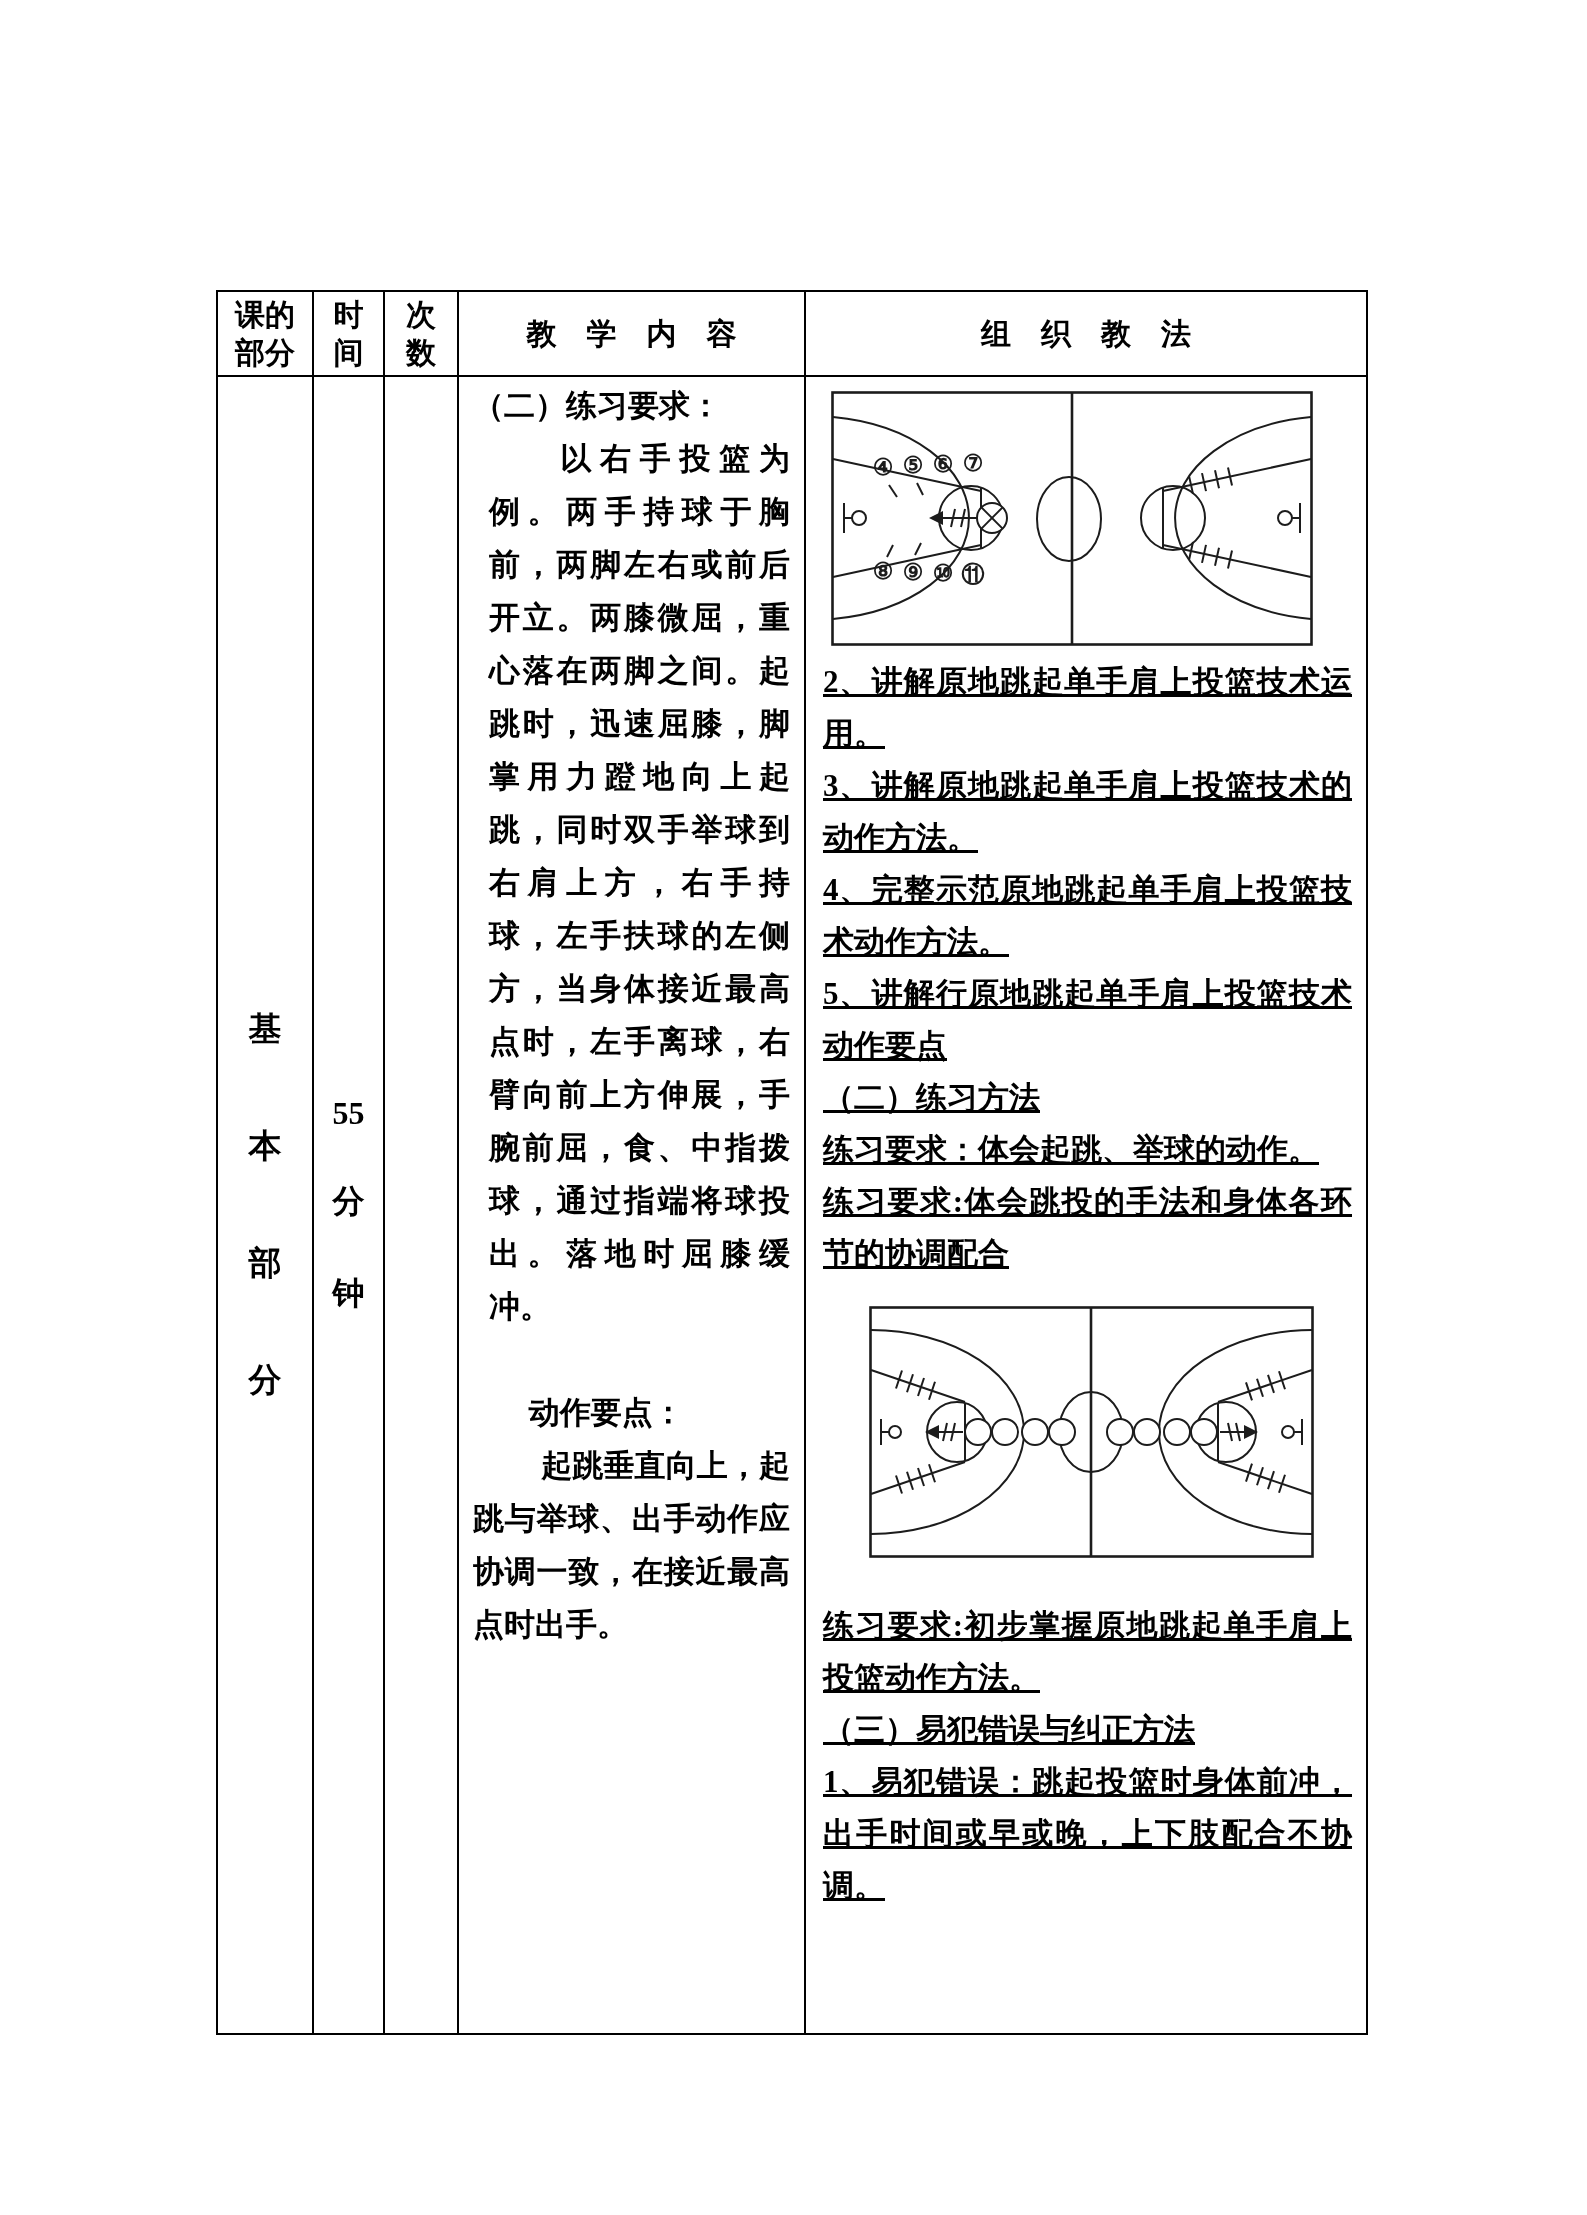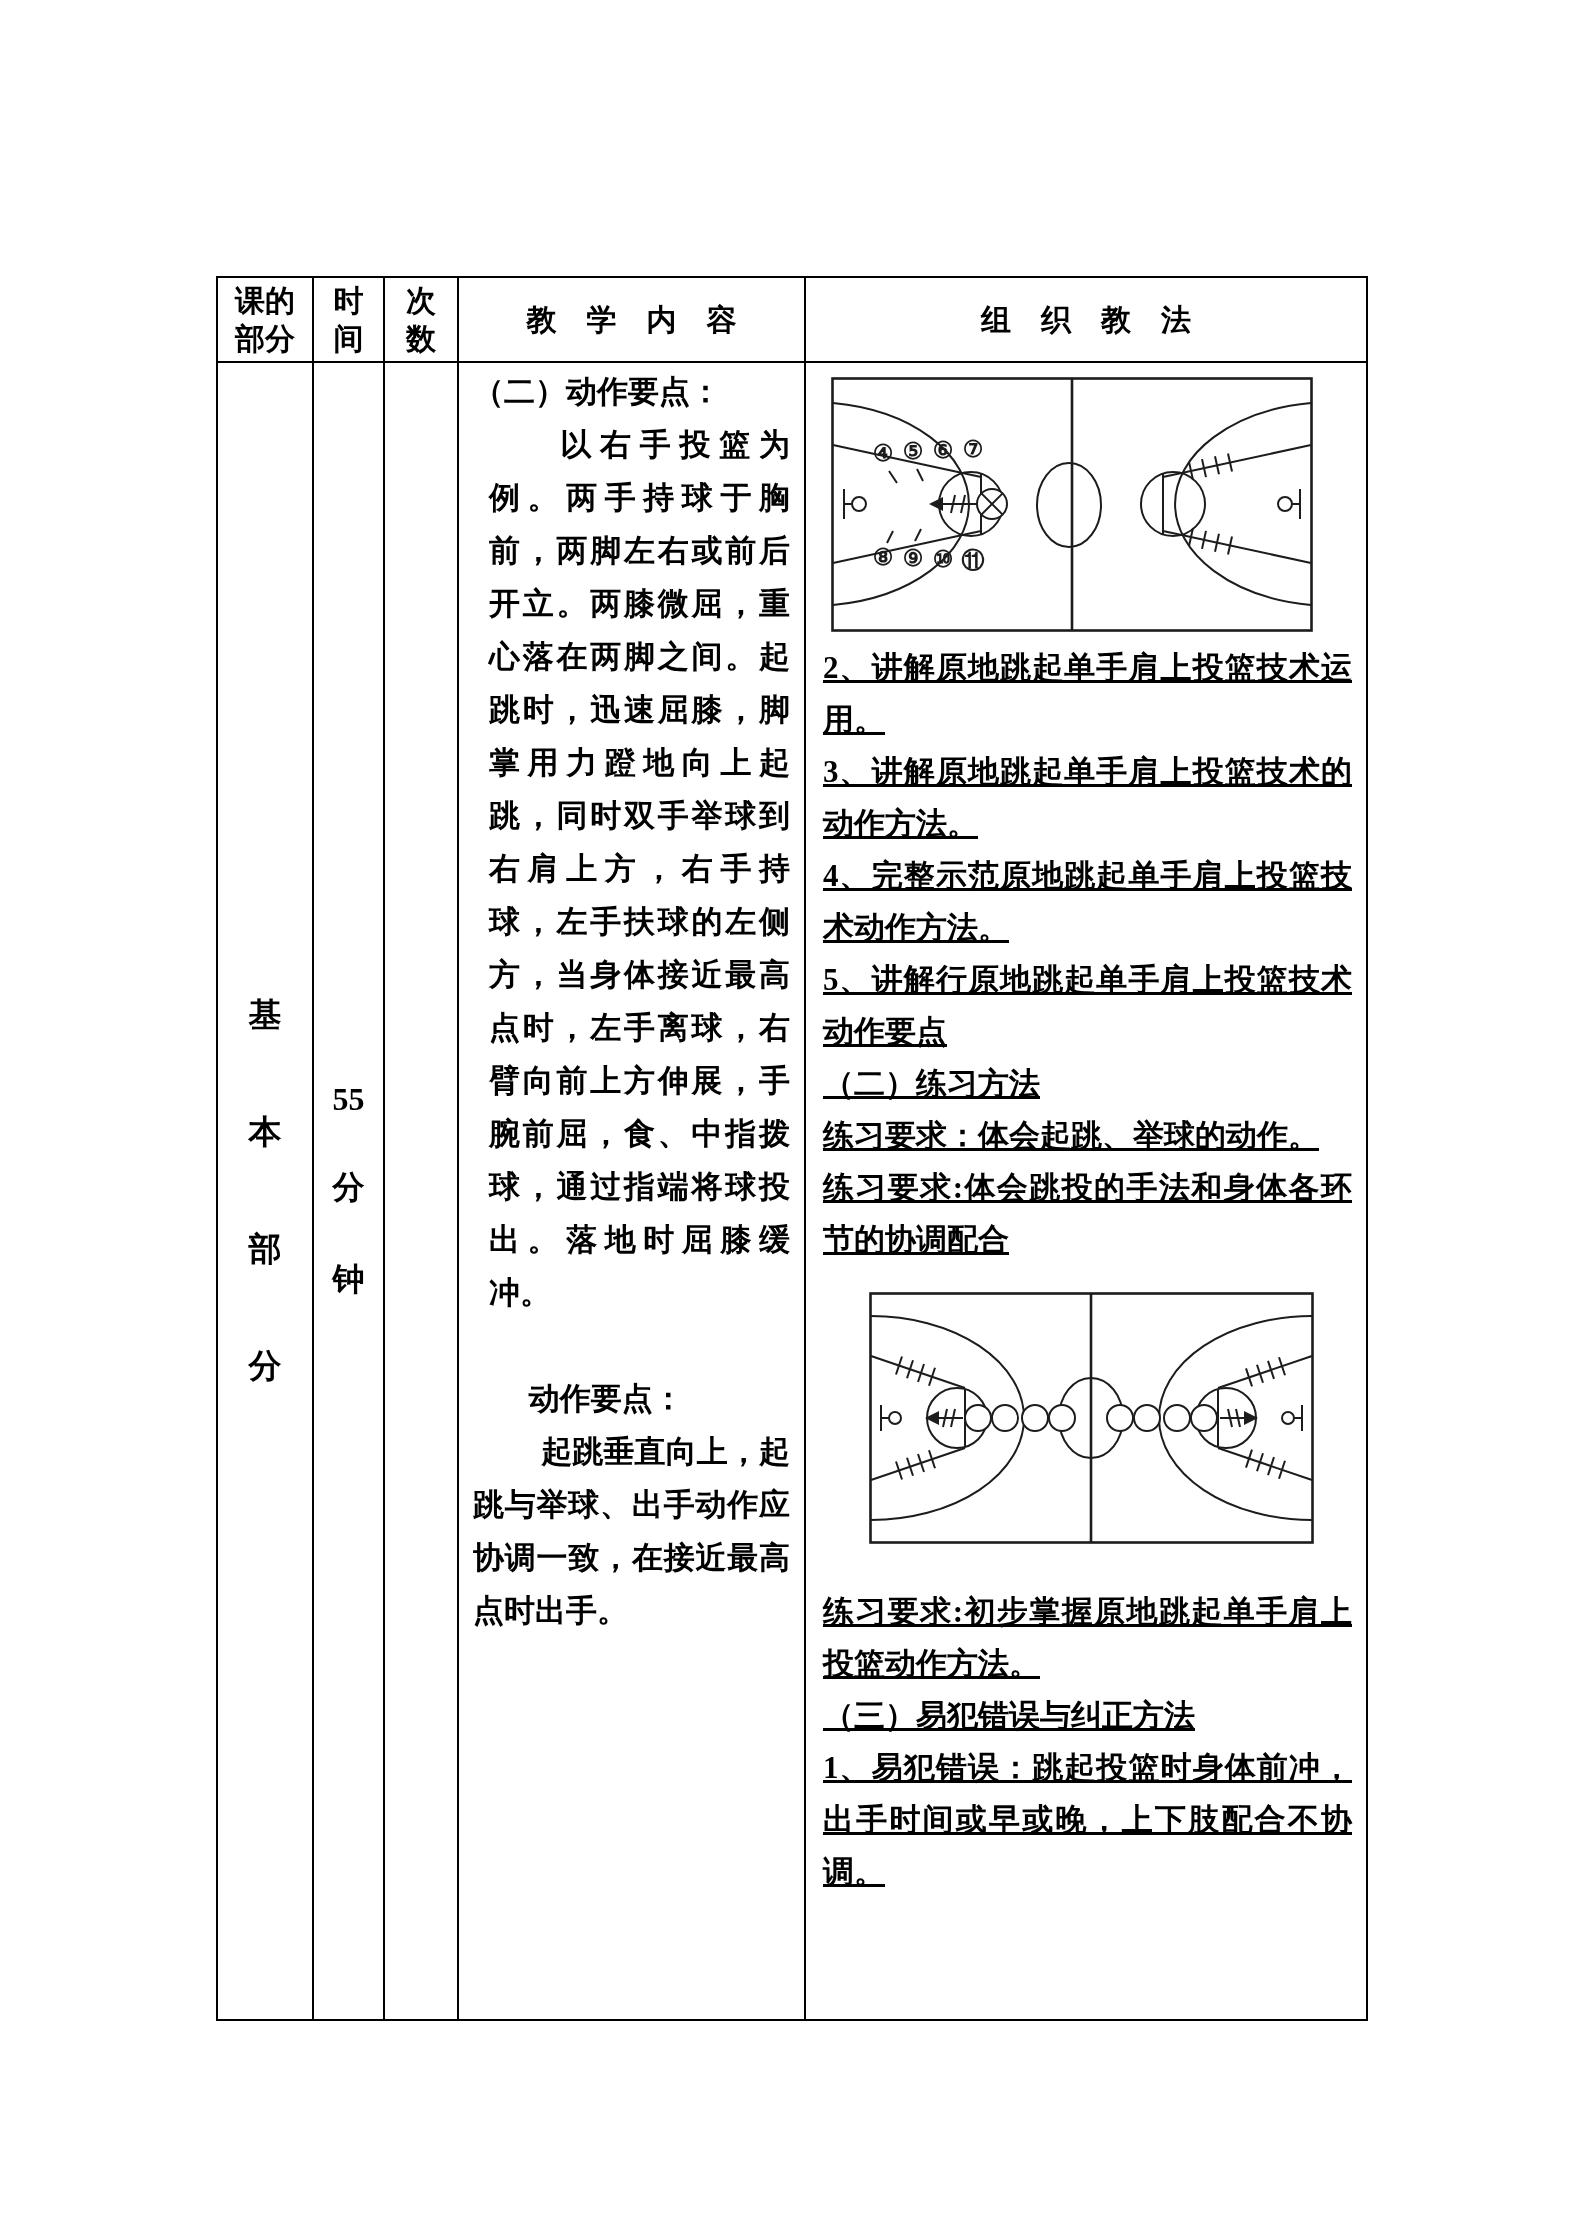--- a/index.html
+++ b/index.html
@@ -1,20 +1,20 @@
 <!DOCTYPE html>
 <html><head>
 <meta charset="utf-8">
 <style>
   html,body{margin:0;padding:0;background:#ffffff;}
   body{width:1587px;height:2215px;position:relative;
        font-family:"Liberation Serif","DejaVu Serif",serif;color:#000;}
   .page{position:absolute;inset:0;background:#fff;}
   .lesson-table{
-    position:absolute;left:216px;top:276px;width:1152px;height:1745px;
+    position:absolute;left:216px;top:290px;width:1152px;height:1745px;
     border:2.5px solid #000;box-sizing:border-box;
     display:grid;
     grid-template-columns:96px 71px 74px 347px 1fr;
     grid-template-rows:85px 1fr;
   }
   .cell{border-right:2px solid #000;box-sizing:border-box;overflow:hidden;position:relative;}
   .cell.lastcol{border-right:none;}
   .cell.hrow{border-bottom:2px solid #000;}
   .hcell{display:flex;flex-direction:column;align-items:center;justify-content:center;
          font-size:30px;line-height:38px;font-weight:600;}
@@ -76,21 +76,21 @@
     <div class="cell">
       <div class="vstack time">
         <span>55</span>
         <span>分</span>
         <span>钟</span>
       </div>
     </div>
     <div class="cell"></div>
 
     <div class="cell contentcell">
-      <p>（二）动作要点：</p>
+      <p>（二）练习要求：</p>
       <p class="p-indent">以右手投篮为例。两手持球于胸前，两脚左右或前后开立。两膝微屈，重心落在两脚之间。起跳时，迅速屈膝，脚掌用力蹬地向上起跳，同时双手举球到右肩上方，右手持球，左手扶球的左侧方，当身体接近最高点时，左手离球，右臂向前上方伸展，手腕前屈，食、中指拨球，通过指端将球投出。落地时屈膝缓冲。</p>
       <p class="h2-indent">动作要点：</p>
       <p class="p-indent2">起跳垂直向上，起跳与举球、出手动作应协调一致，在接近最高点时出手。</p>
     </div>
 
     <div class="cell methodcell lastcol">
 
       <svg id="court1" class="court" width="482" height="255" viewBox="0 0 482 255">
         <rect class="ln-thick" x="1.5" y="1.5" width="479" height="252"></rect>
         <line class="ln-thick" x1="241" y1="1.5" x2="241" y2="253.5"></line>

